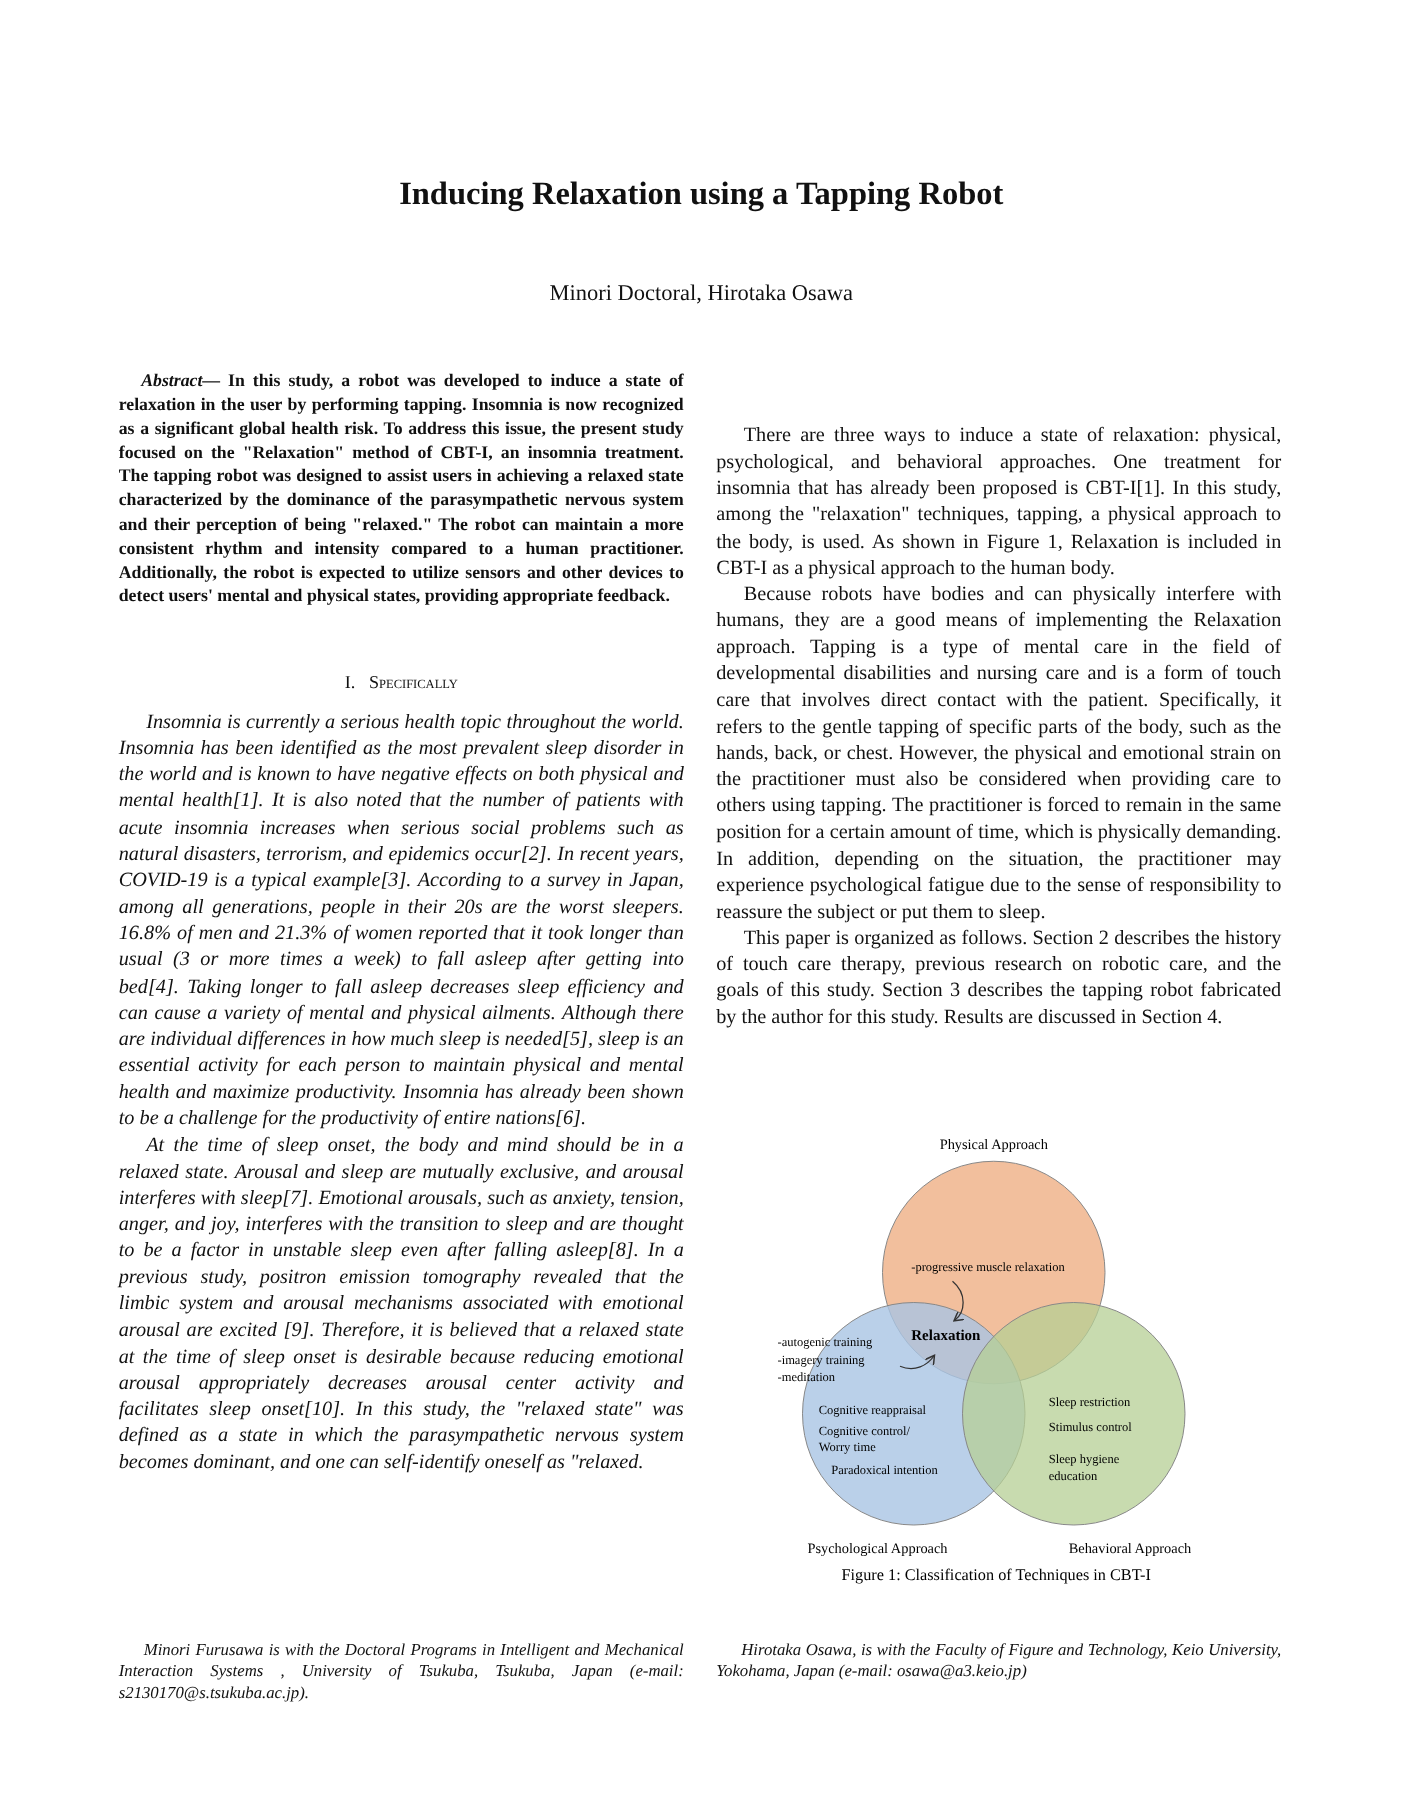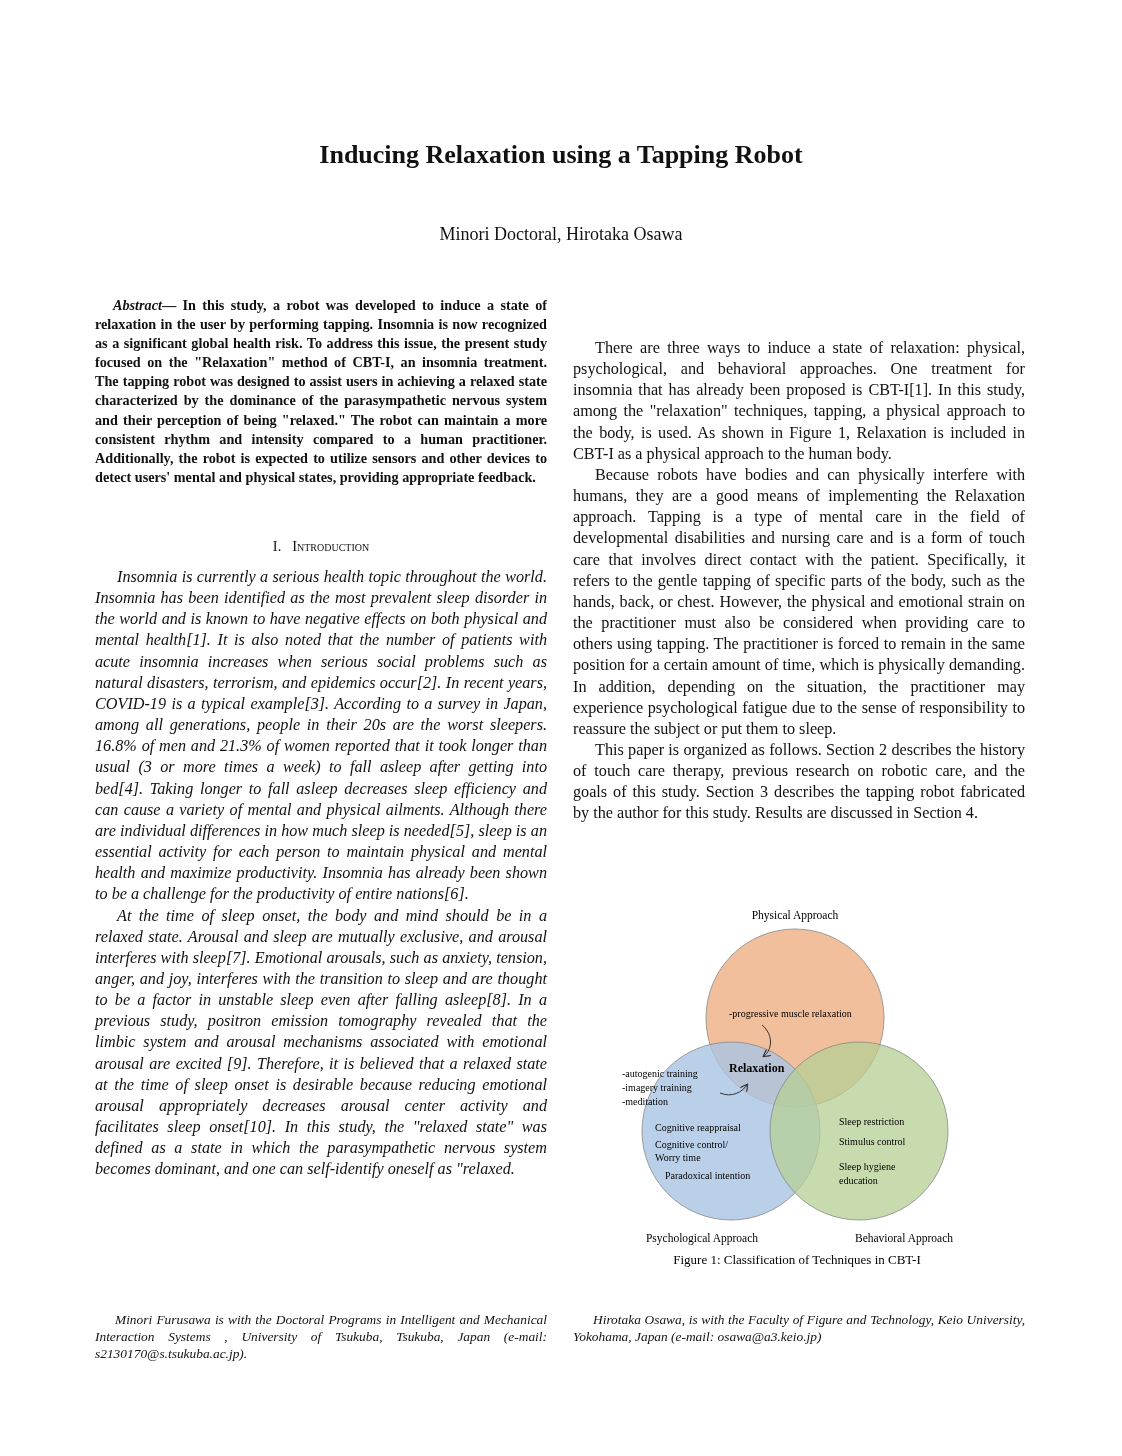--- a/index.html
+++ b/index.html
@@ -29,21 +29,21 @@
 <body>
 
 <div class="title">
   <div>Inducing Relaxation using a Tapping Robot</div>
 </div>
 <div class="authors">Minori Doctoral, Hirotaka Osawa</div>
 
 <div class="col left abstract"><span style="display:inline-block;width:18px"></span><span class="label">Abstract</span><span>—</span><span> In this study, a robot was developed to induce a state of relaxation in the user by performing tapping. Insomnia is now recognized as a significant global health risk. To address this issue, the present study focused on the "Relaxation" method of CBT-I, an insomnia treatment. The tapping robot was designed to assist users in achieving a relaxed state characterized by the dominance of the parasympathetic nervous system and their perception of being "relaxed." The robot can maintain a more consistent rhythm and intensity compared to a human practitioner. Additionally, the robot is expected to utilize sensors and other devices to detect users' mental and physical states, providing appropriate feedback.</span></div>
 
 <div class="section-head">
-  <span>I.</span>&nbsp;&nbsp;&nbsp;<span class="sc">Introduction</span>
+  <span>I.</span>&nbsp;&nbsp;&nbsp;<span class="sc">Specifically</span>
 </div>
 
 <div class="col left body intro">
   <p>Insomnia is currently a serious health topic throughout the world. Insomnia has been identified as the most prevalent sleep disorder in the world and is known to have negative effects on both physical and mental health[1]. It is also noted that the number of patients with acute insomnia increases when serious social problems such as natural disasters, terrorism, and epidemics occur[2]. In recent years, COVID-19 is a typical example[3]. According to a survey in Japan, among all generations, people in their 20s are the worst sleepers. 16.8% of men and 21.3% of women reported that it took longer than usual (3 or more times a week) to fall asleep after getting into bed[4]. Taking longer to fall asleep decreases sleep efficiency and can cause a variety of mental and physical ailments. Although there are individual differences in how much sleep is needed[5], sleep is an essential activity for each person to maintain physical and mental health and maximize productivity. Insomnia has already been shown to be a challenge for the productivity of entire nations[6].</p>
   <p>At the time of sleep onset, the body and mind should be in a relaxed state. Arousal and sleep are mutually exclusive, and arousal interferes with sleep[7]. Emotional arousals, such as anxiety, tension, anger, and joy, interferes with the transition to sleep and are thought to be a factor in unstable sleep even after falling asleep[8]. In a previous study, positron emission tomography revealed that the limbic system and arousal mechanisms associated with emotional arousal are excited [9]. Therefore, it is believed that a relaxed state at the time of sleep onset is desirable because reducing emotional arousal appropriately decreases arousal center activity and facilitates sleep onset[10]. In this study, the "relaxed state" was defined as a state in which the parasympathetic nervous system becomes dominant, and one can self-identify oneself as "relaxed.</p>
 </div>
 
 <div class="col right body rtext">
   <p>There are three ways to induce a state of relaxation: physical, psychological, and behavioral approaches. One treatment for insomnia that has already been proposed is CBT-I[1]. In this study, among the "relaxation" techniques, tapping, a physical approach to the body, is used. As shown in Figure 1, Relaxation is included in CBT-I as a physical approach to the human body.</p>
   <p>Because robots have bodies and can physically interfere with humans, they are a good means of implementing the Relaxation approach. Tapping is a type of mental care in the field of developmental disabilities and nursing care and is a form of touch care that involves direct contact with the patient. Specifically, it refers to the gentle tapping of specific parts of the body, such as the hands, back, or chest. However, the physical and emotional strain on the practitioner must also be considered when providing care to others using tapping. The practitioner is forced to remain in the same position for a certain amount of time, which is physically demanding. In addition, depending on the situation, the practitioner may experience psychological fatigue due to the sense of responsibility to reassure the subject or put them to sleep.</p>

